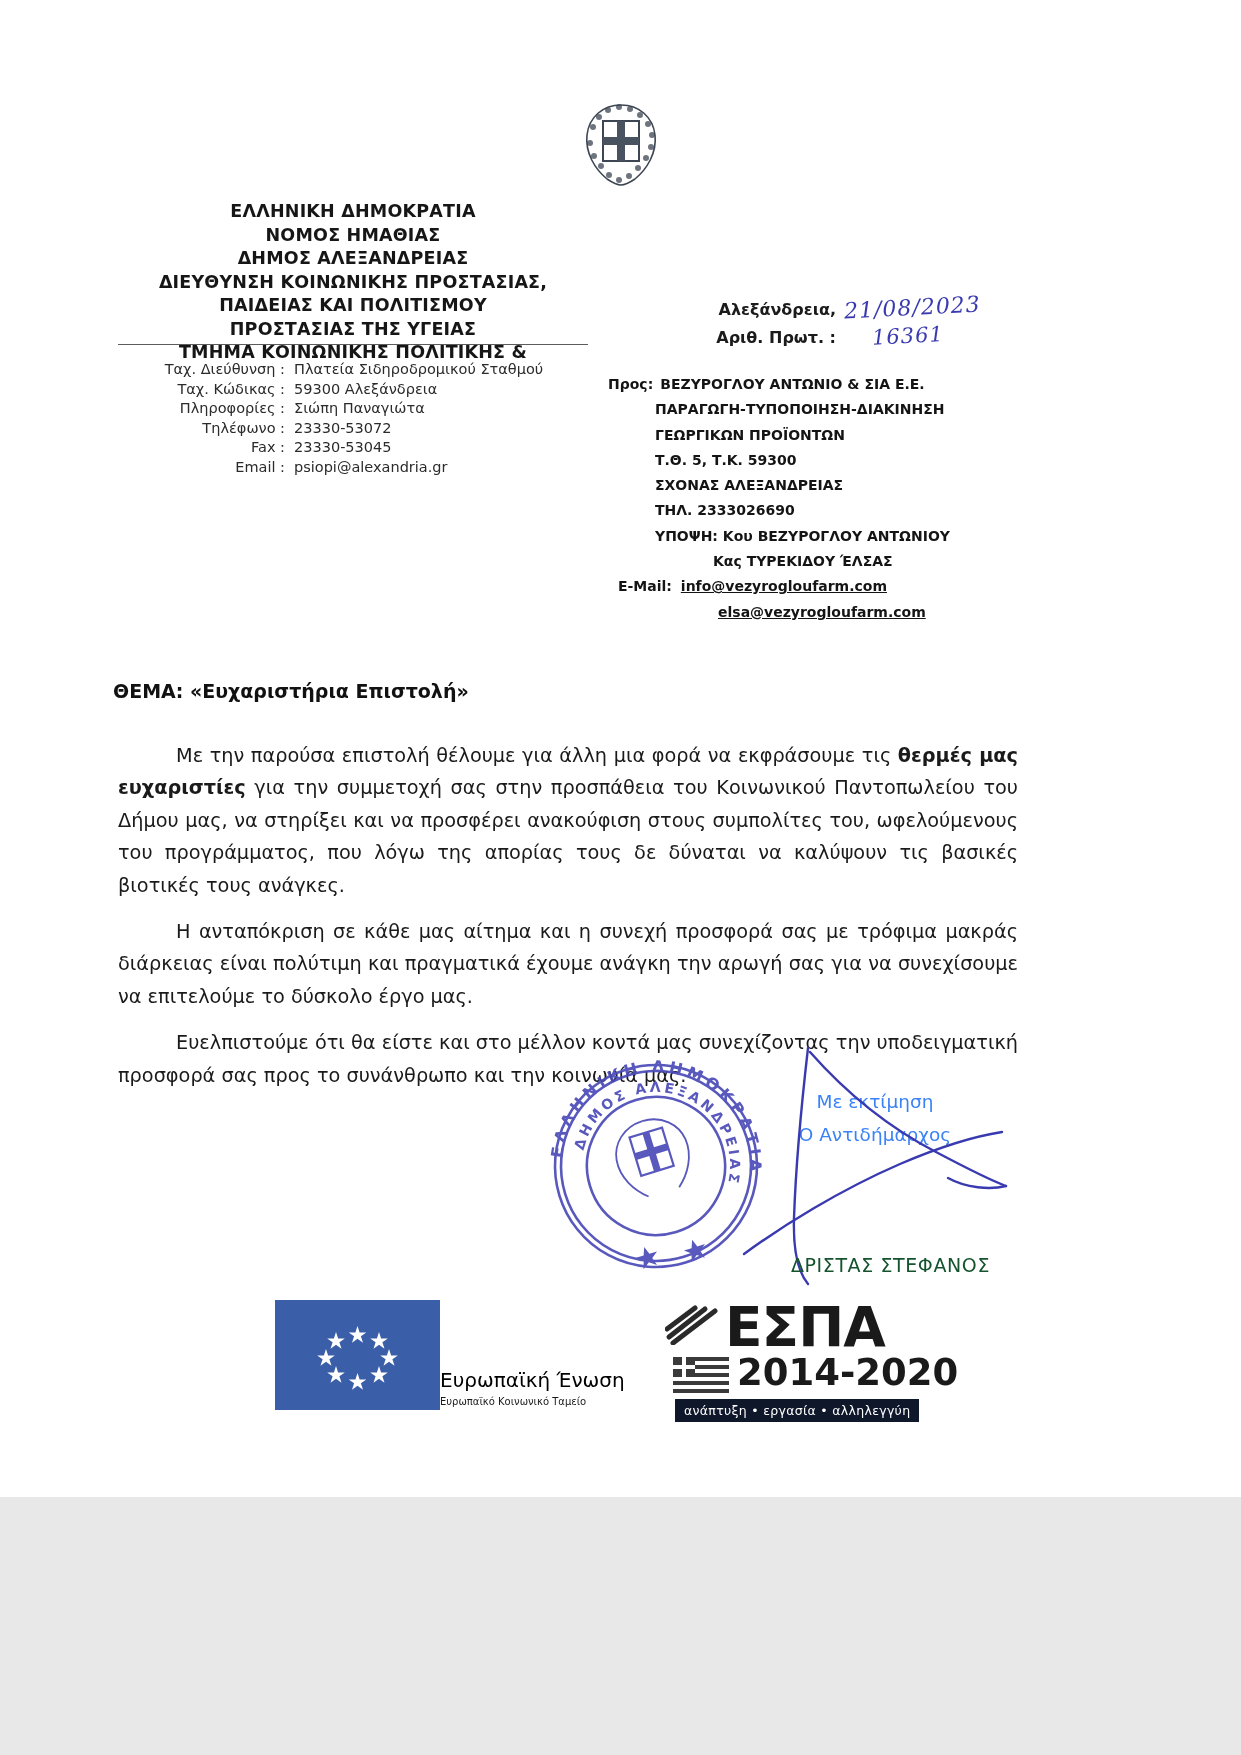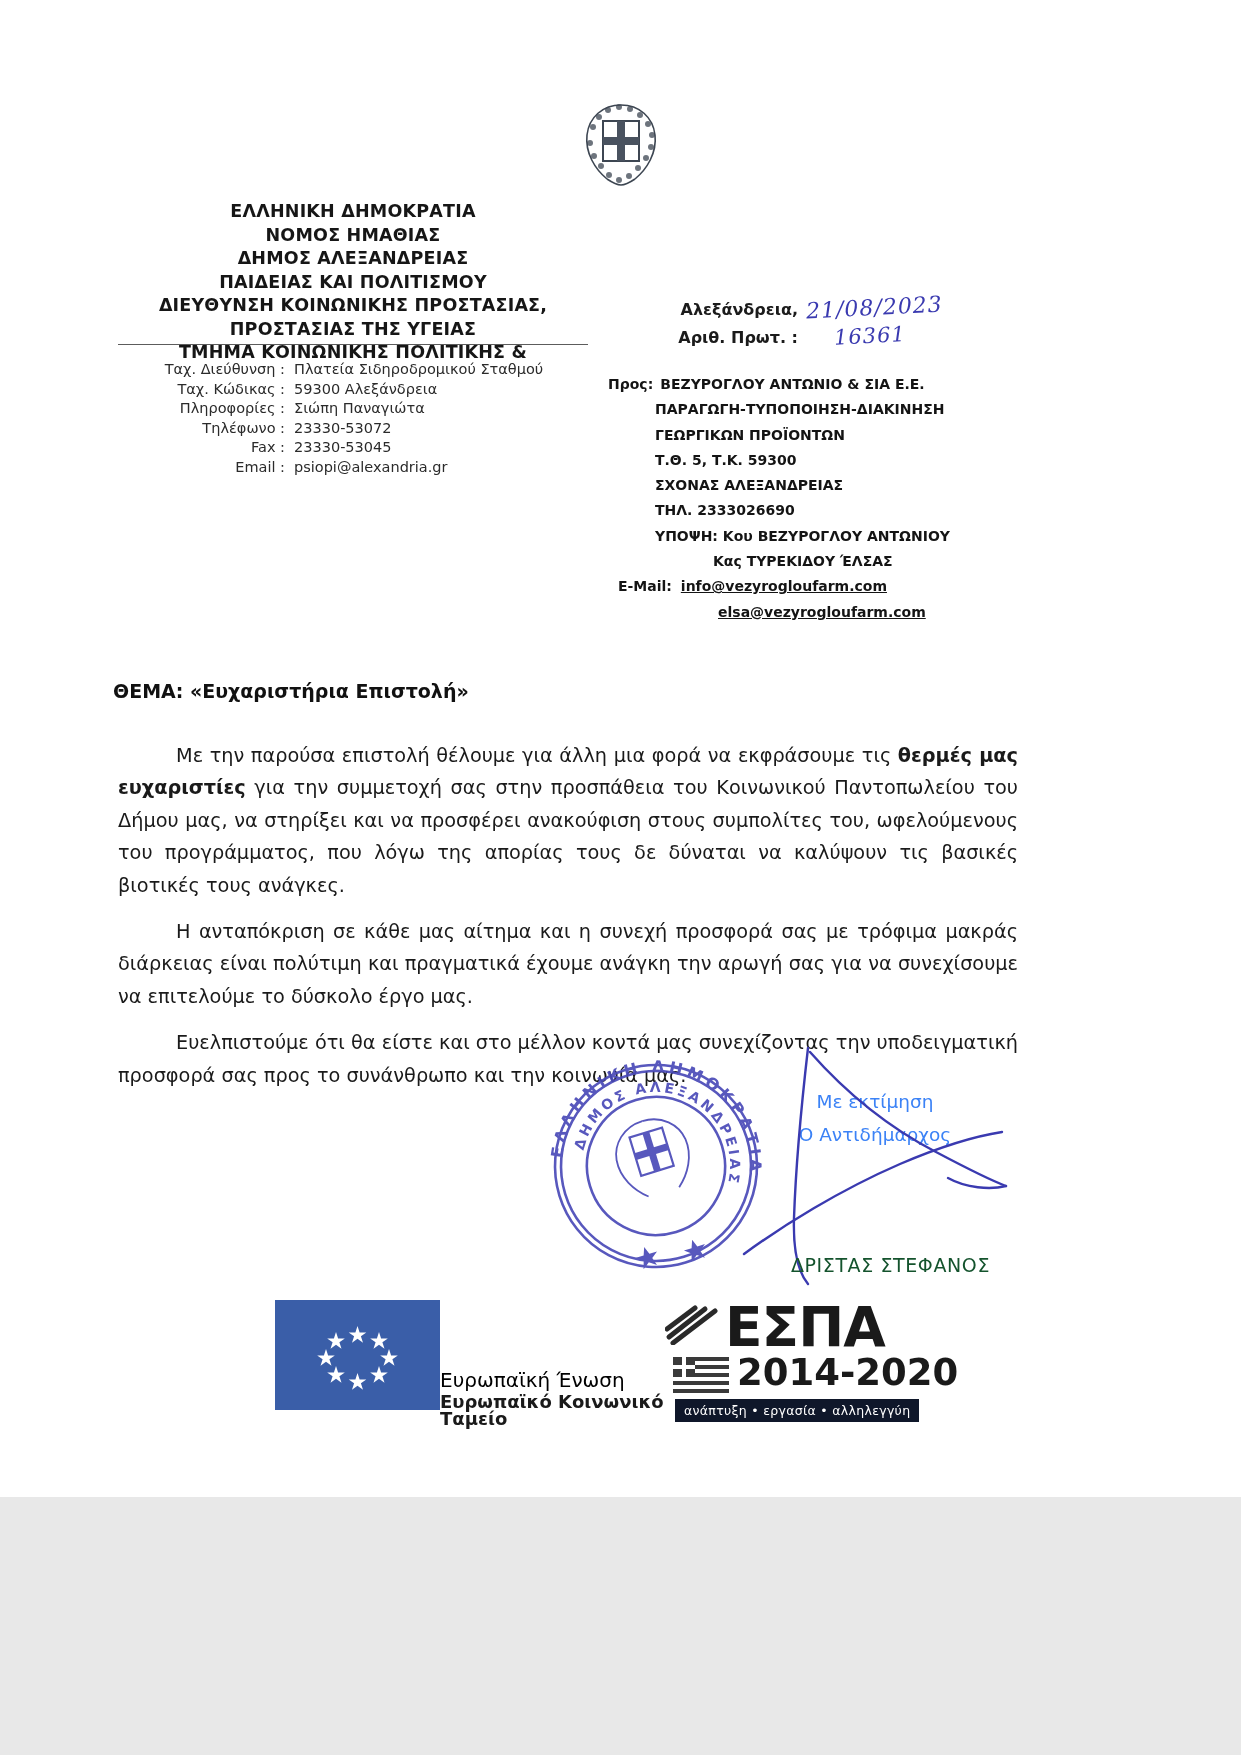--- a/index.html
+++ b/index.html
@@ -81,21 +81,21 @@
     white-space: nowrap;
   }
   .contact-value {
     flex: 1;
     white-space: nowrap;
   }
 
   
   .placedate {
     position: absolute;
-    left: 666px;
+    left: 704px;
     top: 295px;
     width: 330px;
     font-size: 16px;
     line-height: 26px;
     font-weight: bold;
   }
   .pd-row {
     display: flex;
     align-items: baseline;
     white-space: nowrap;
@@ -241,24 +241,23 @@
     left: 440px;
     top: 1368px;
     width: 250px;
   }
   .eu-title {
     font-size: 20px;
     color: #000000;
     line-height: 25px;
   }
   .eu-sub {
-    font-size: 18px;
+    font-size: 10px;
     color: #1a1a1a;
     line-height: 17px;
-    font-weight: bold;
   }
   .espa {
     position: absolute;
     left: 665px;
     top: 1295px;
     width: 310px;
     height: 135px;
   }
   .espa-word {
     position: absolute;
@@ -337,22 +336,22 @@
         <rect x="44" y="26" width="8" height="40" fill="#49525f"></rect>
         <rect x="30" y="42" width="36" height="8" fill="#49525f"></rect>
       </svg>
     </div>
   </div>
 
   <div class="org-block">
     <div class="org-line">ΕΛΛΗΝΙΚΗ ΔΗΜΟΚΡΑΤΙΑ</div>
     <div class="org-line">ΝΟΜΟΣ ΗΜΑΘΙΑΣ</div>
     <div class="org-line">ΔΗΜΟΣ ΑΛΕΞΑΝΔΡΕΙΑΣ</div>
+    <div class="org-line">ΔΙΕΥΘΥΝΣΗ ΚΟΙΝΩΝΙΚΗΣ ΠΡΟΣΤΑΣΙΑΣ,</div>
     <div class="org-line">ΠΑΙΔΕΙΑΣ ΚΑΙ ΠΟΛΙΤΙΣΜΟΥ</div>
-    <div class="org-line">ΔΙΕΥΘΥΝΣΗ ΚΟΙΝΩΝΙΚΗΣ ΠΡΟΣΤΑΣΙΑΣ,</div>
     <div class="org-line">ΠΡΟΣΤΑΣΙΑΣ ΤΗΣ ΥΓΕΙΑΣ</div>
     <div class="org-line">ΤΜΗΜΑ ΚΟΙΝΩΝΙΚΗΣ ΠΟΛΙΤΙΚΗΣ &amp;</div>
   </div>
 
   <div class="hrule"></div>
 
   <div class="contact">
     <div class="contact-row">
       <div class="contact-label">Ταχ. Διεύθυνση :</div>
       <div class="contact-value">Πλατεία Σιδηροδρομικού Σταθμού</div>

